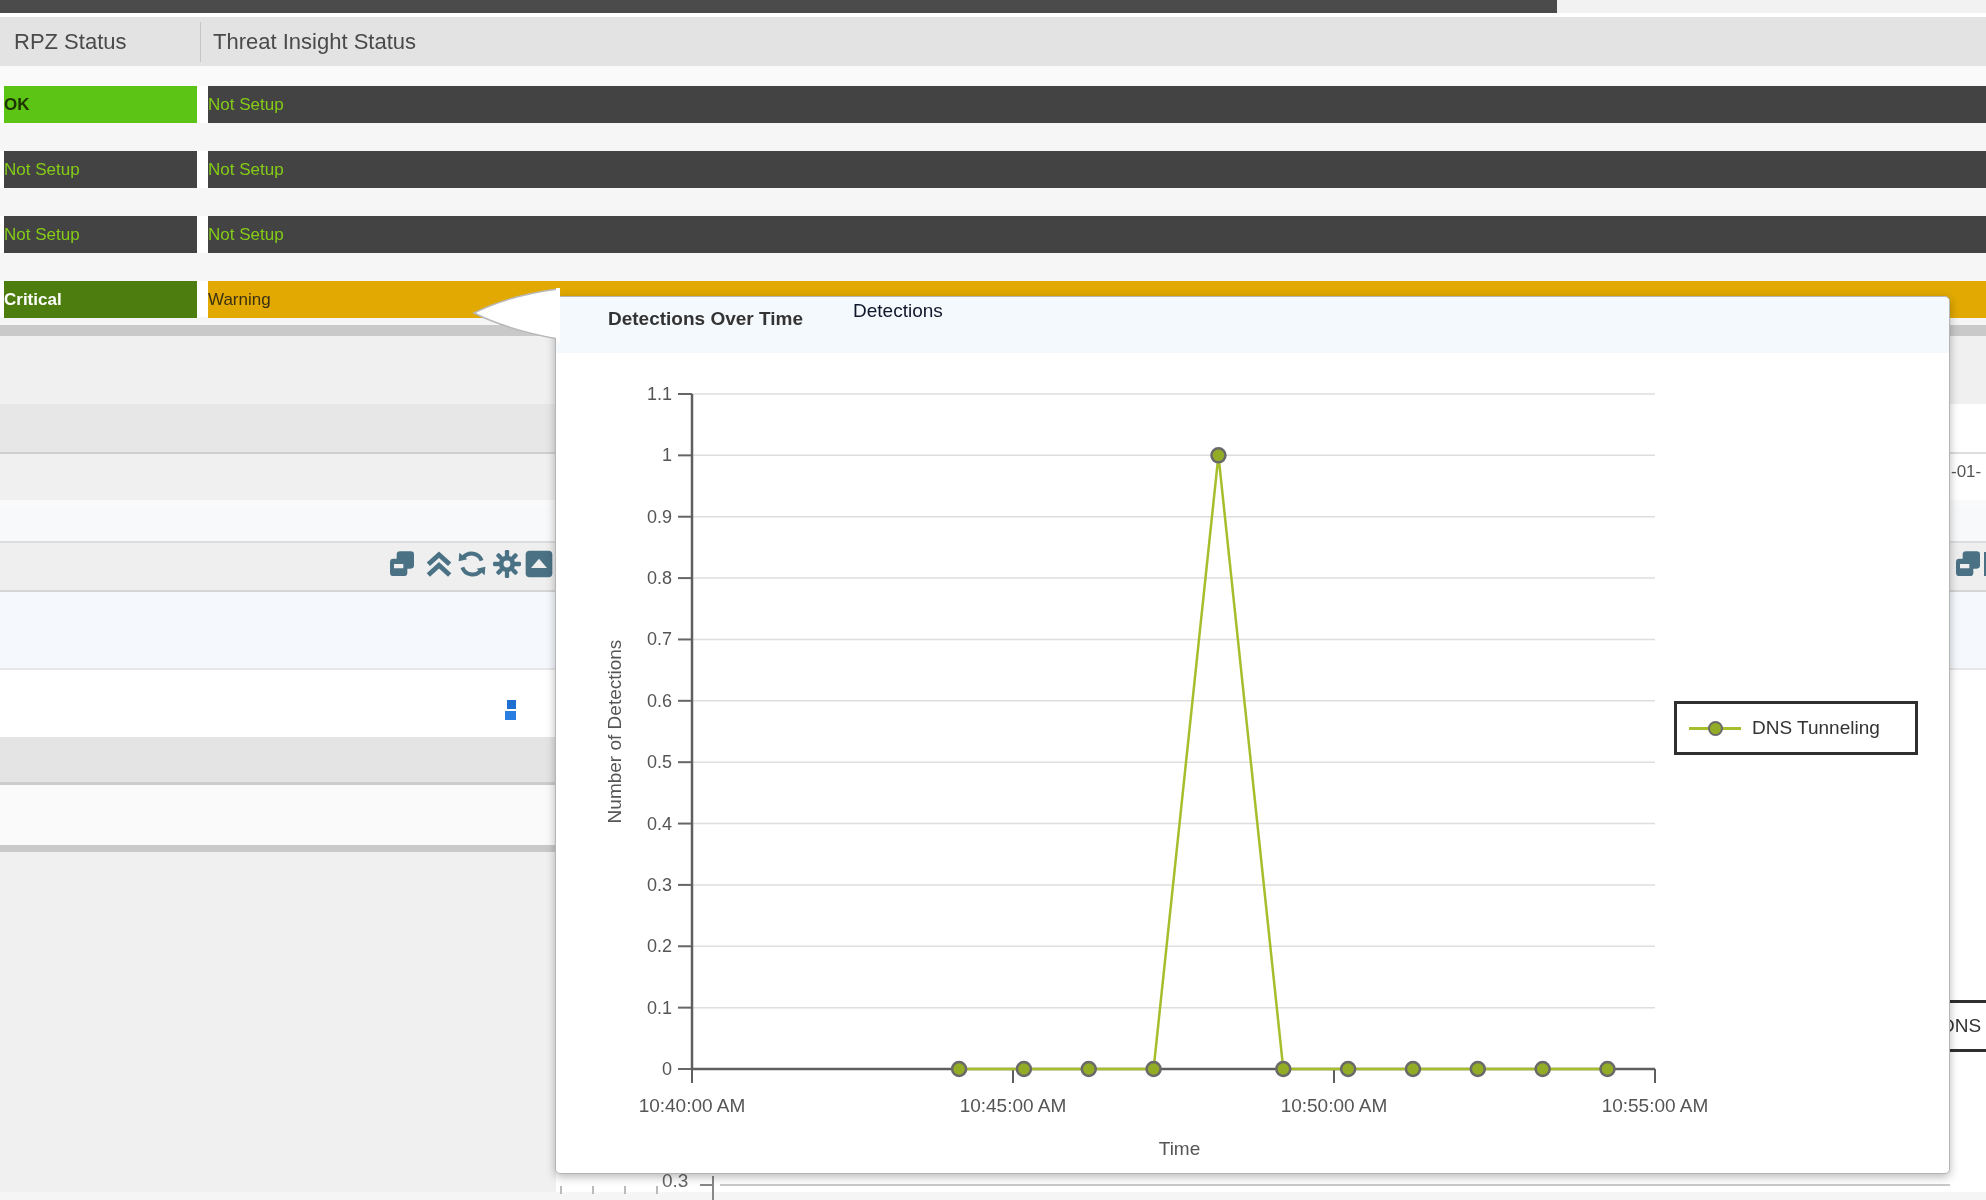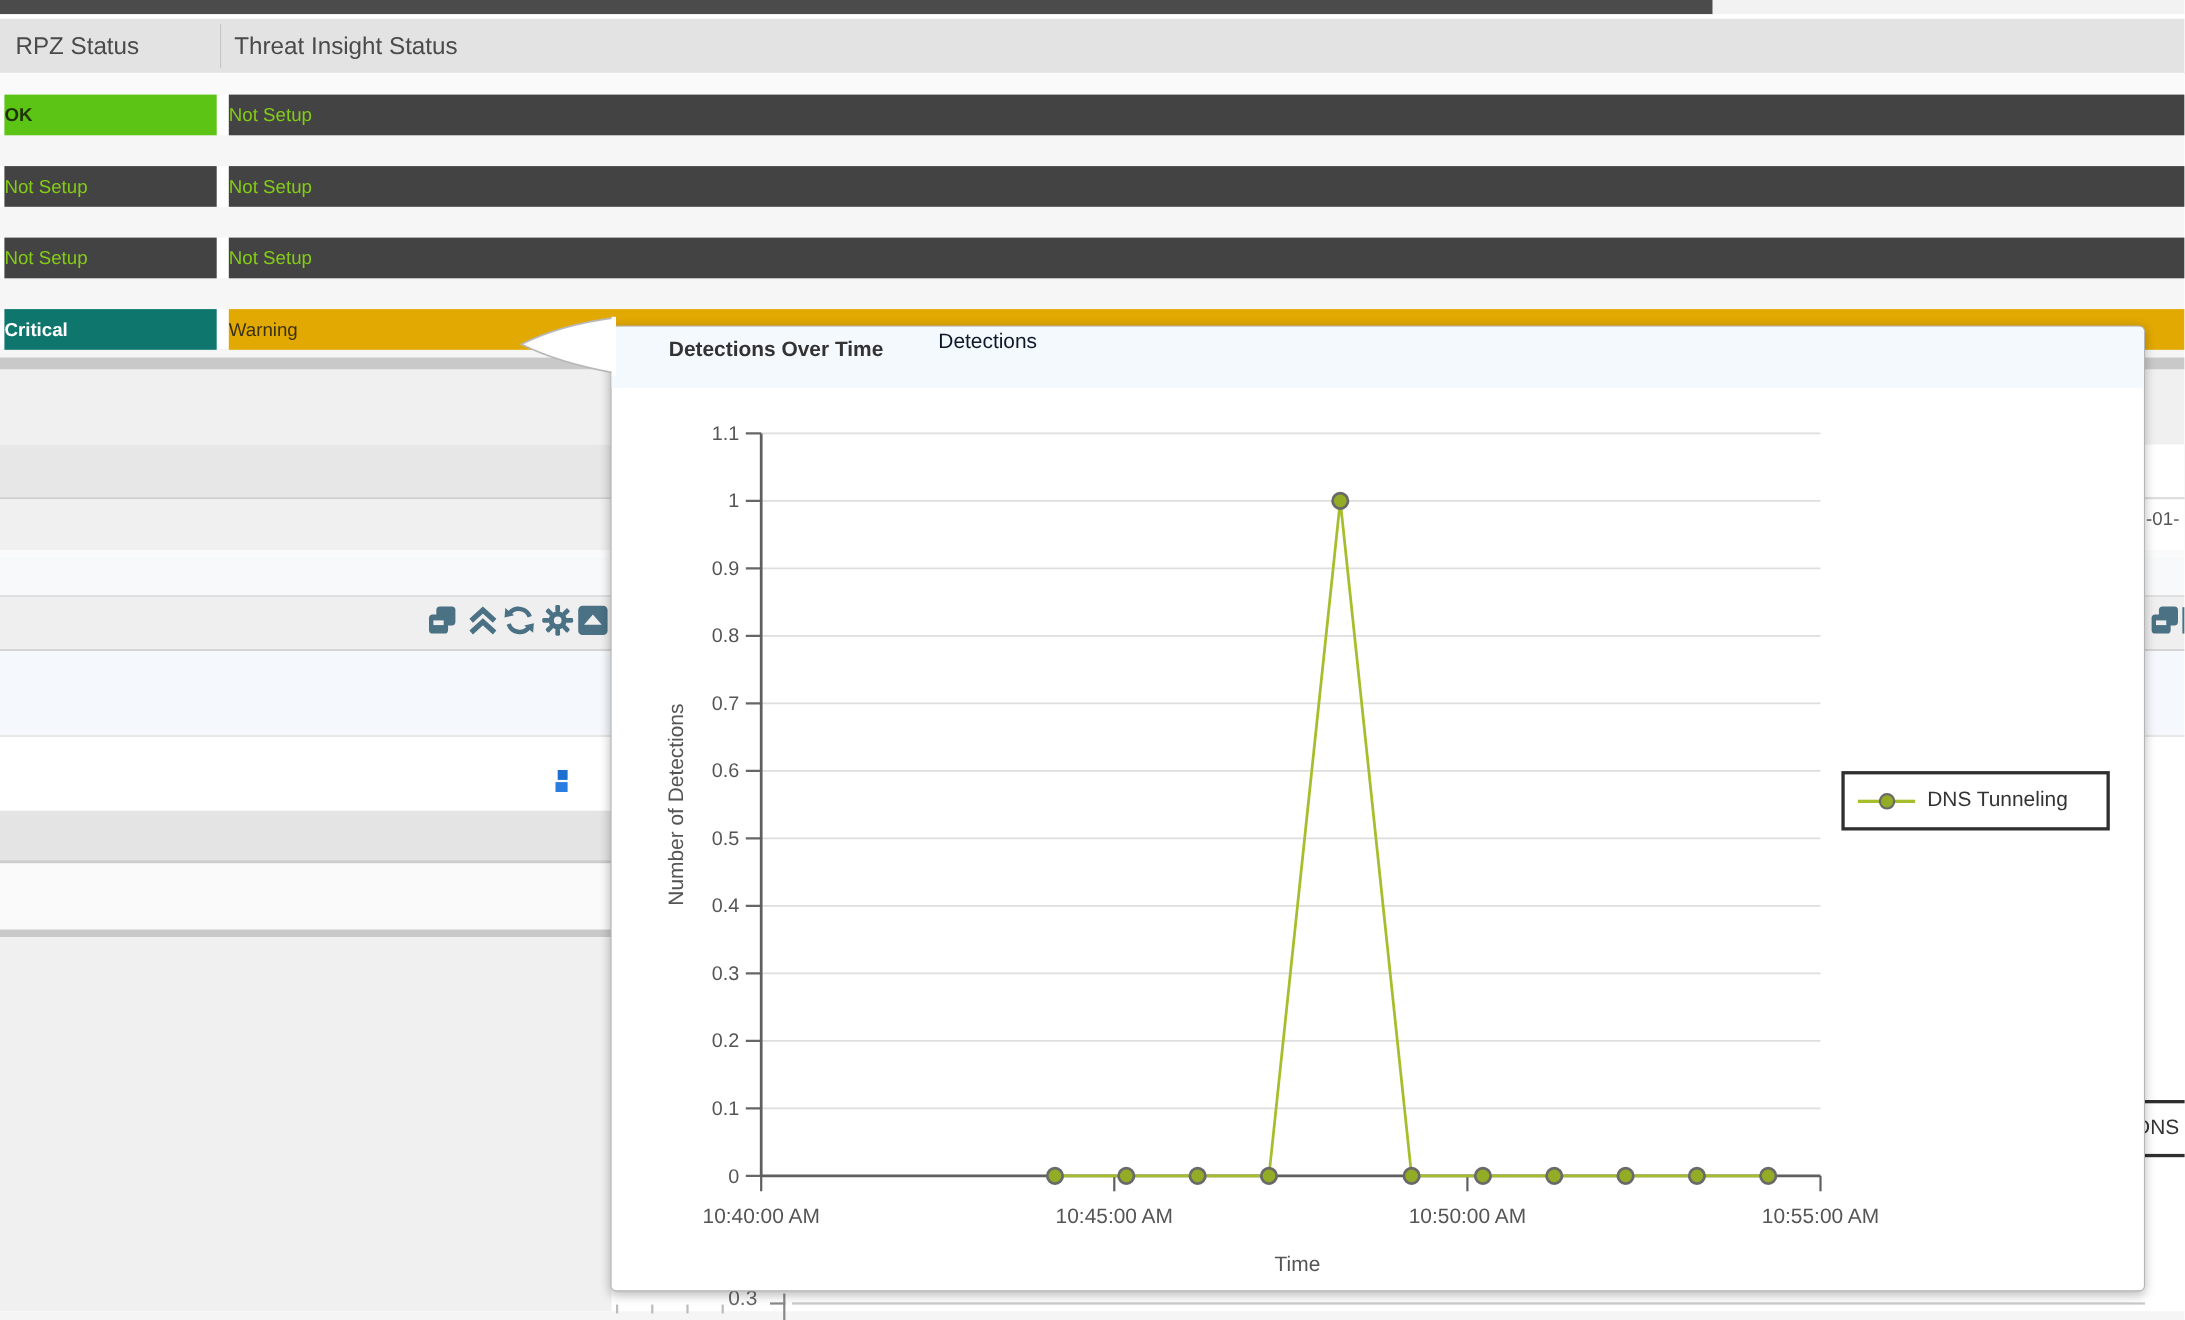--- a/index.html
+++ b/index.html
@@ -9,21 +9,21 @@
   .band{position:absolute;left:0;width:1986px;}
   .band-left{position:absolute;left:0;width:556px;}
 
   
   .hdr-label{position:absolute;top:17px;height:49px;line-height:49px;font-size:22px;color:#4a4a4a;}
   .cell{position:absolute;height:37px;line-height:37px;font-size:17px;box-sizing:border-box;}
   .cell-c1{left:4px;width:193px;}
   .cell-c2{left:208px;width:1778px;}
   .c-green{background:#5bc414;color:#1e3202;font-weight:bold;}
   .c-dark{background:#434343;color:#84cc16;}
-  .c-red{background:#0f766e;color:#ffffff;font-weight:bold;}
+  .c-red{background:#4d7c0f;color:#ffffff;font-weight:bold;}
   .c-gold{background:#e2a902;color:#3a3110;}
 
   
   .tool-icon{position:absolute;top:548px;width:32px;height:32px;}
   .tool-icon svg{width:32px;height:32px;display:block;}
 
   
   #popup{position:absolute;left:555px;top:296px;width:1395px;height:878px;background:#ffffff;
          border:1px solid #b5b5b5;border-radius:5px;box-shadow:0 3px 10px rgba(0,0,0,.28);
          z-index:20;box-sizing:border-box;}

